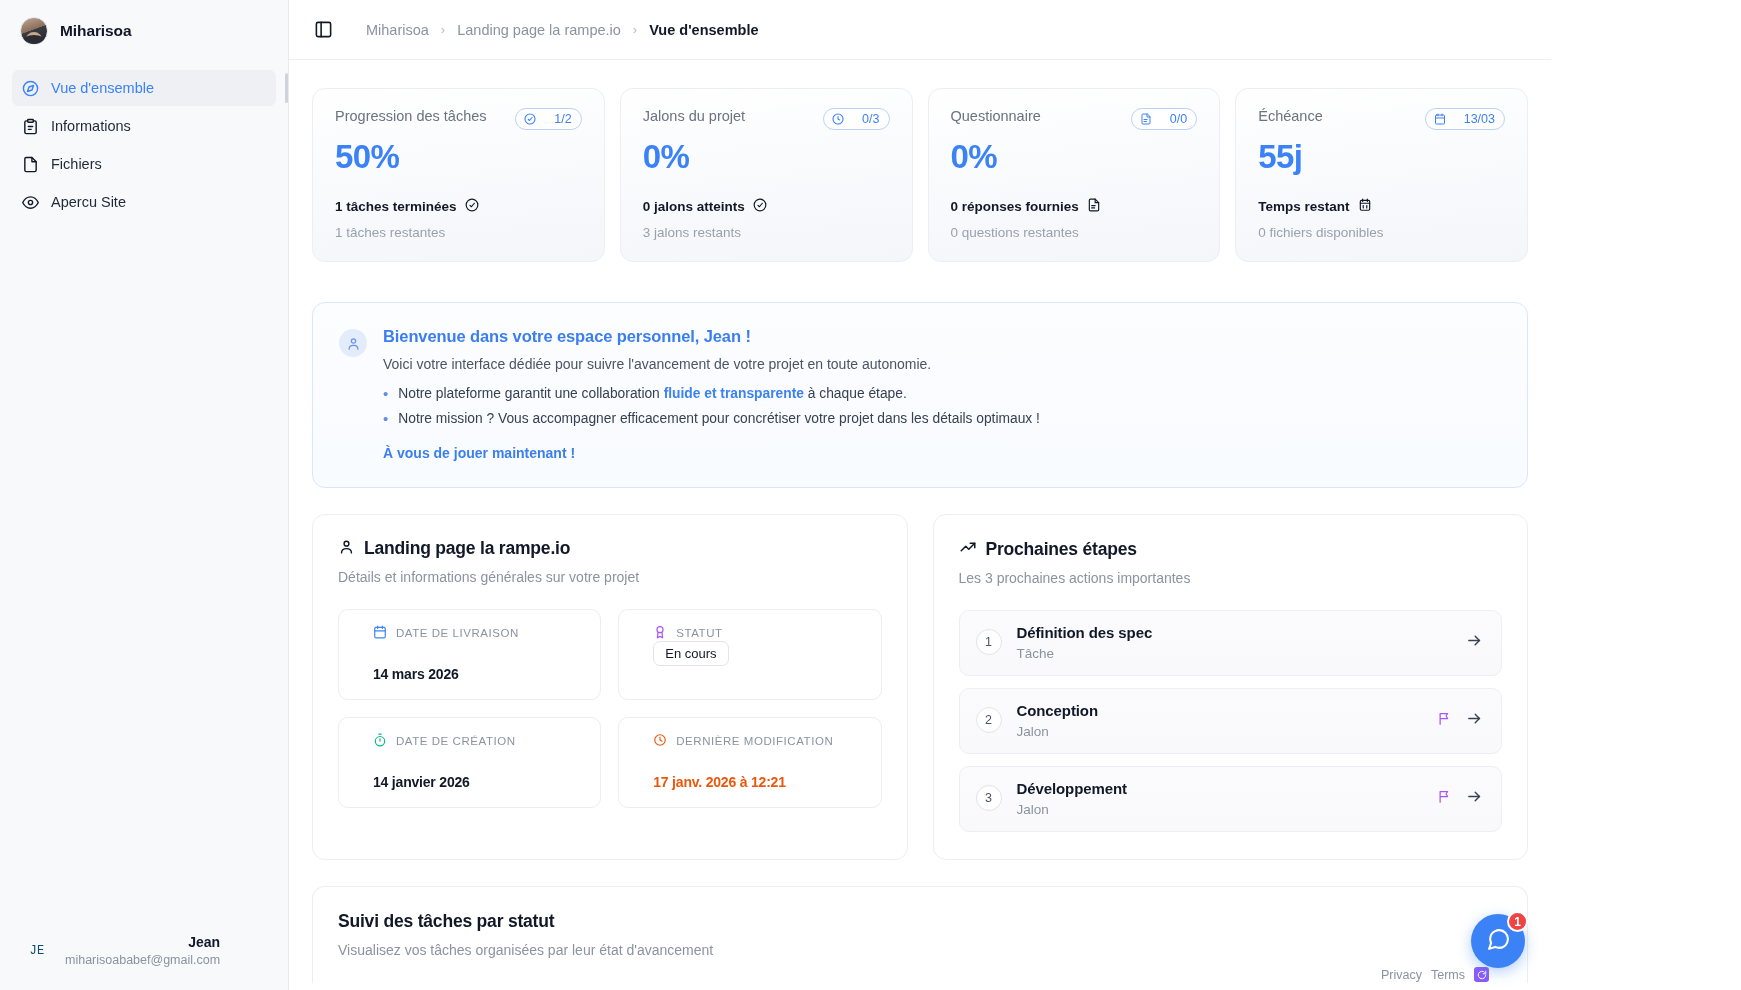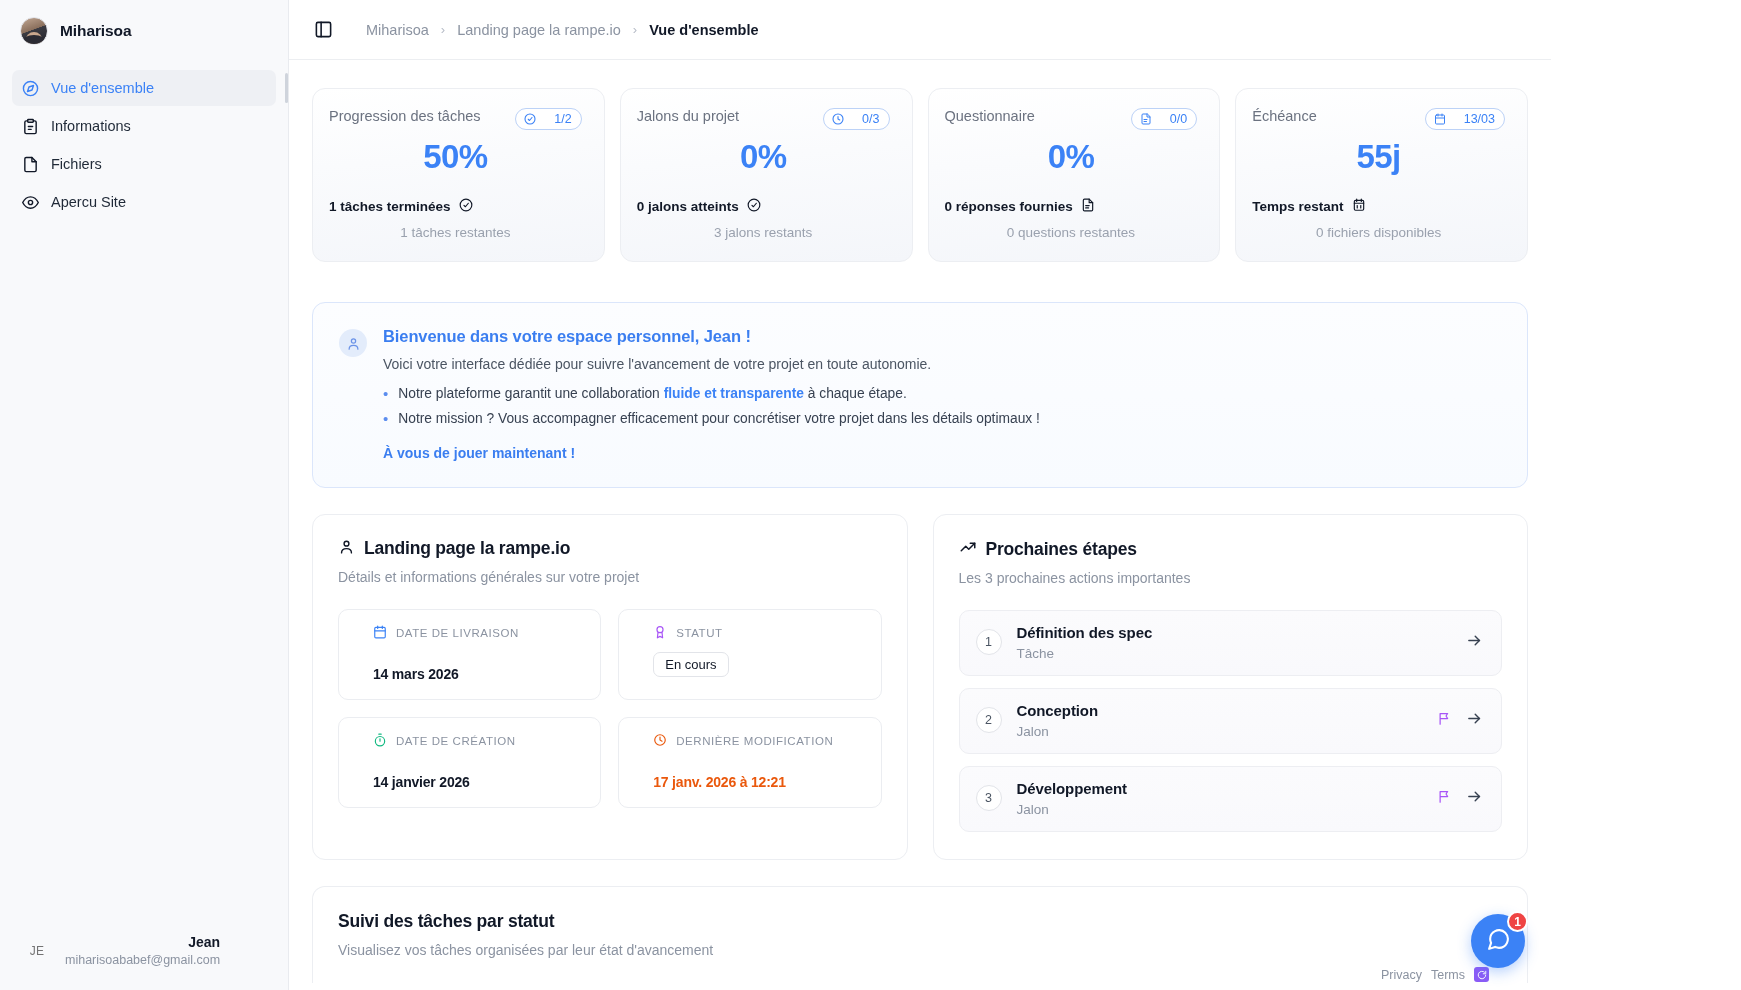--- a/index.html
+++ b/index.html
@@ -62,21 +62,21 @@
   }
   .sb-label { line-height: 1; }
 
   .sb-footer {
     margin-top: auto; padding: 0 0 22px 0;
     display: flex; align-items: center; gap: 13px; padding-left: 22px;
   }
   .sb-initials {
     width: 30px; height: 30px; border-radius: 50%;
     display:flex; align-items:center; justify-content:center;
-    font-size: 12px; color:#737373; letter-spacing:0.3px; flex:0 0 30px;
+    font-size: 12px; color:#0c4a6e; letter-spacing:0.3px; flex:0 0 30px;font-family:Liberation Mono, monospace;
   }
   .sb-user-name { font-size: 14px; font-weight: 700; color:#111827; line-height:1.25;text-align:right; }
   .sb-user-mail { font-size: 12.5px; color:#8b93a1; line-height:1.3; }
 
   
   .main { flex: 1 1 auto; height: 990px; display: flex; flex-direction: column; background:#fff; overflow:hidden;}
   .topbar {
     height: 60px; flex: 0 0 60px;
     display: flex; align-items: center; gap: 14px;
     padding-left: 23px; border-bottom: 1px solid #eceef1; background:#fff;
@@ -90,22 +90,22 @@
   .crumb.current { color:#111827; font-weight:700; cursor:default;}
   .crumb-sep { color:#b6bcc7; font-size: 13px; }
 
   .content { flex:1 1 auto; overflow: hidden; padding: 28px 23px 0 23px; background:#fff;}
 
   
   .stats { display:grid; grid-template-columns: repeat(4, 1fr); gap: 15px; }
   .stat-card {
     background: linear-gradient(175deg,#ffffff 0%,#fafbfd 40%,#f4f6fa 100%);
     border: 1px solid #eceef2; border-radius: 13px;
-    padding: 19px 22px 21px 16px; min-height: 174px;
-    display:flex; flex-direction: column; text-align: center;
+    padding: 19px 22px 21px 22px; min-height: 174px;
+    display:flex; flex-direction: column;
   }
   .stat-head { display:flex; align-items:flex-start; justify-content:space-between; }
   .stat-title { font-size: 14.5px; color:#6b7280; }
   .stat-badge {
     display:inline-flex; align-items:center; gap:18px;
     border:1px solid #bcd2f7; border-radius: 999px;
     padding: 3px 9px 3px 8px; font-size: 12.5px; color:#3b82f6; background:#fff;
     white-space: nowrap;
   }
   .stat-badge svg { display:block; }
@@ -142,21 +142,21 @@
   }
   .card-title { display:flex; align-items:center; gap: 9px; font-size: 17.5px; font-weight: 700; color:#111827; letter-spacing:-0.2px;}
   .card-sub { font-size: 14px; color:#8b93a1; margin-top: 9px; }
 
   .info-grid { display:grid; grid-template-columns: 1fr 1fr; gap: 17px; margin-top: 24px; }
   .info-box { border:1px solid #ebedf1; border-radius: 10px; padding: 15px 17px 17px 34px; min-height: 81px;}
   .info-label { display:flex; align-items:center; gap: 9px; font-size: 11.5px; letter-spacing:0.55px; color:#8b93a1; text-transform:uppercase;}
   .info-value { font-size: 14px; font-weight:700; color:#111827; margin-top: 25px; letter-spacing:-0.2px;}
   .info-value.warn { color:#ea580c; }
   .chip {
-    display:inline-block; margin-top: 11px; border:1px solid #e2e4e9; border-radius: 7px;
+    display:inline-block; border:1px solid #e2e4e9; border-radius: 7px;
     padding: 4px 11px; font-size: 13px; color:#111827; background:#fff;
   }
 
   .steps { display:flex; flex-direction:column; gap: 12px; margin-top: 24px; }
   .step {
     display:flex; align-items:center; gap: 15px;
     border:1px solid #edeef2; border-radius: 10px; padding: 13px 18px 14px 16px;
     background: linear-gradient(180deg,#fbfbfd 0%,#f9f9fc 100%); cursor:pointer;
   }
   .step-num {

